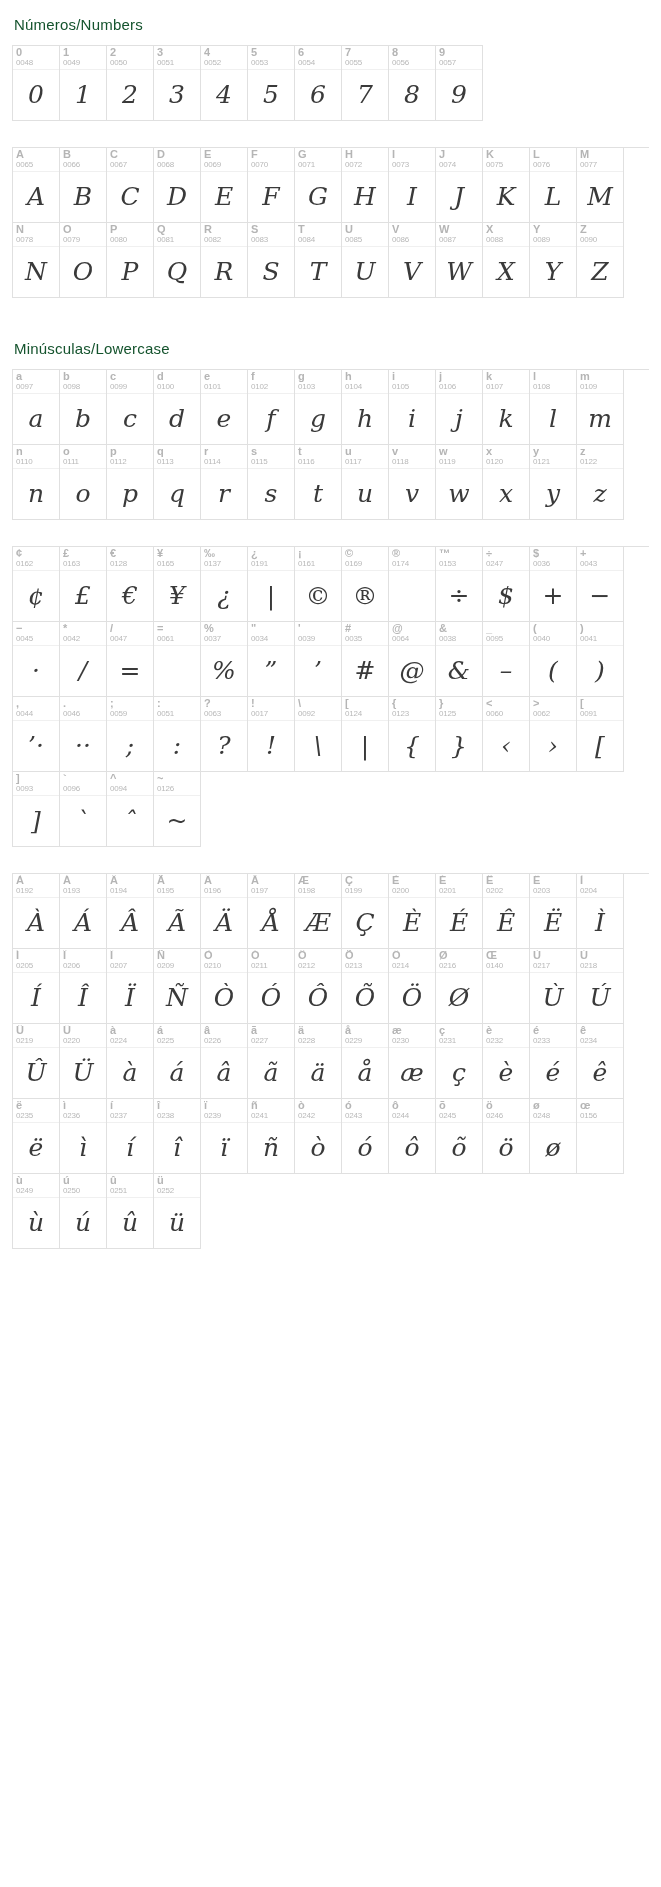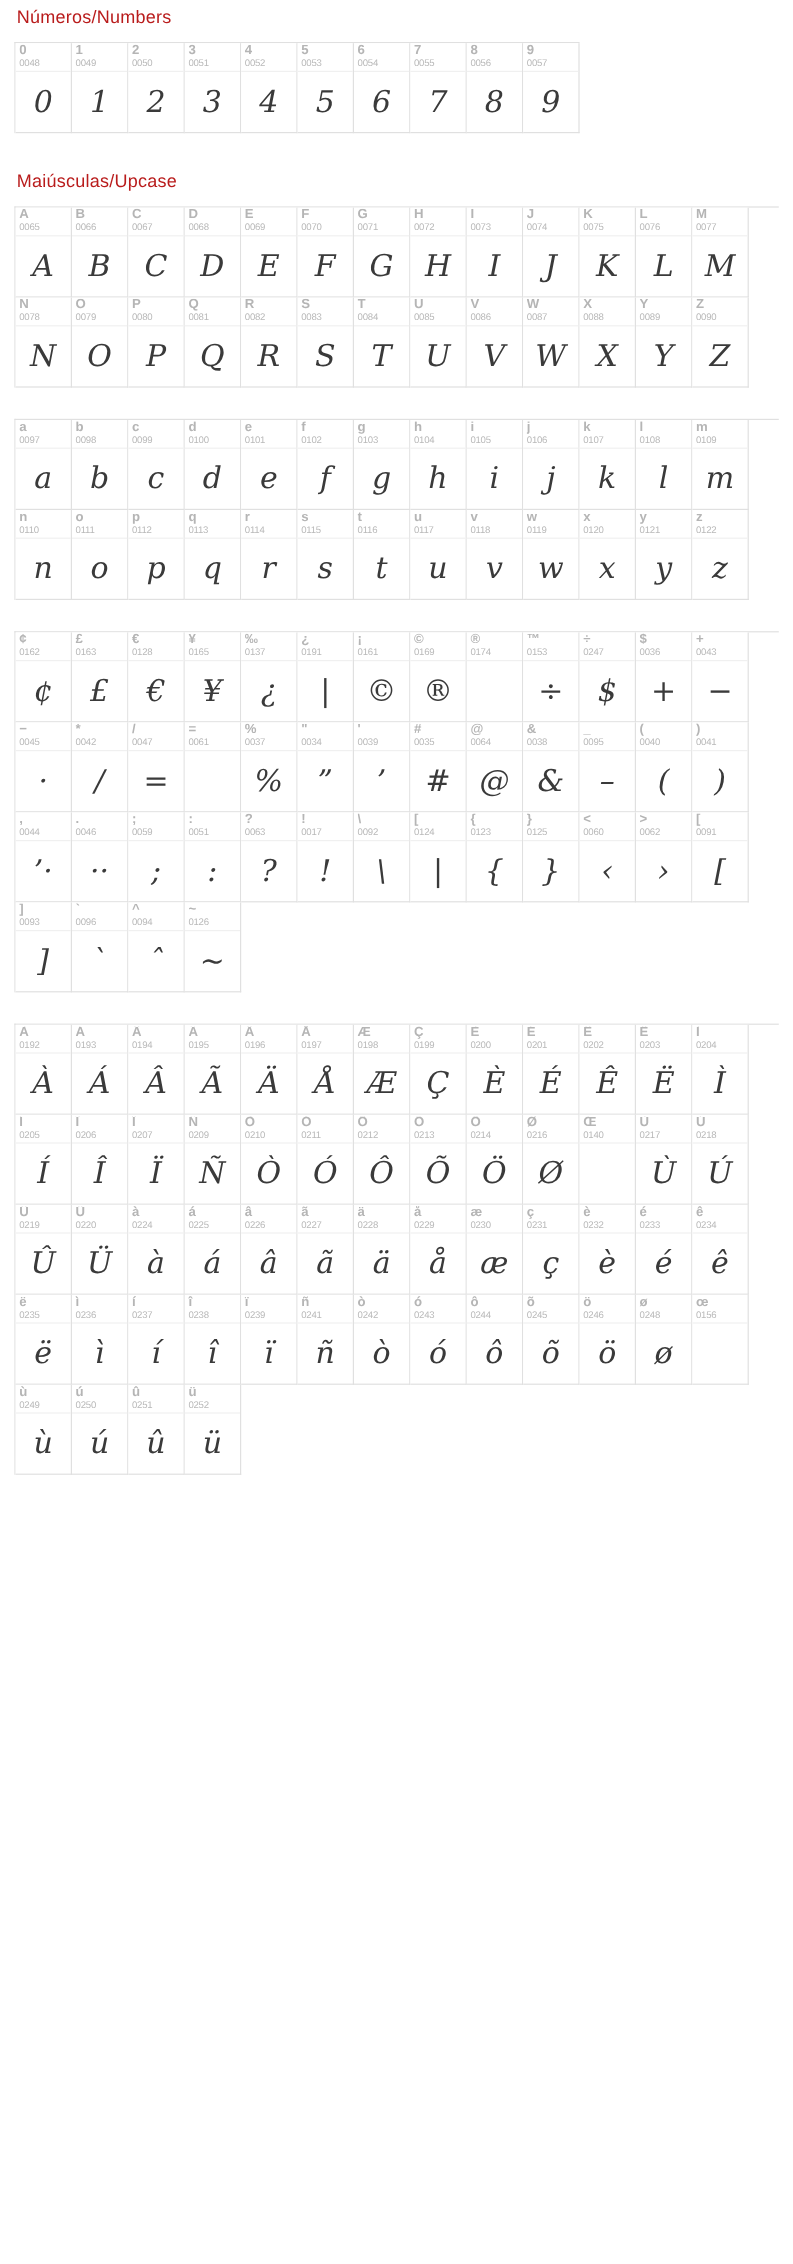--- a/index.html
+++ b/index.html
@@ -16,24 +16,24 @@
   .page {
     width: 661px;
     box-sizing: border-box;
     padding: 0 12px 20px 12px;
   }
   .section {
     margin: 0 0 26px 0;
   }
   .section-title {
     font-size: 15px;
-    color: #b91c1c;
+    color: #14532d;
     font-weight: normal;
     margin: 0 0 12px 2px;
-    padding-top: 6px;
+    padding-top: 16px;
     letter-spacing: .2px;
   }
   .grid {
     border: 1px solid #e0e0e0;
     border-right: none;
     border-bottom: none;
     display: flex;
     flex-wrap: wrap;
     width: fit-content;
     background: #ffffff;
@@ -154,21 +154,20 @@
         <div class="cell">
           <div class="cell-head">
             <span class="cell-char">9</span>
             <span class="cell-code">0057</span>
           </div>
           <div class="cell-glyph">9</div>
         </div>
       </div>
     </div>
     <div class="section">
-      <div class="section-title">Maiúsculas/Upcase</div>
       <div class="grid">
         <div class="cell">
           <div class="cell-head">
             <span class="cell-char">A</span>
             <span class="cell-code">0065</span>
           </div>
           <div class="cell-glyph">A</div>
         </div>
         <div class="cell">
           <div class="cell-head">
@@ -341,20 +340,21 @@
         <div class="cell">
           <div class="cell-head">
             <span class="cell-char">Z</span>
             <span class="cell-code">0090</span>
           </div>
           <div class="cell-glyph">Z</div>
         </div>
       </div>
     </div>
     <div class="section">
+      <div class="section-title">Minúsculas/Lowercase</div>
       <div class="grid">
         <div class="cell">
           <div class="cell-head">
             <span class="cell-char">a</span>
             <span class="cell-code">0097</span>
           </div>
           <div class="cell-glyph">a</div>
         </div>
         <div class="cell">
           <div class="cell-head">

